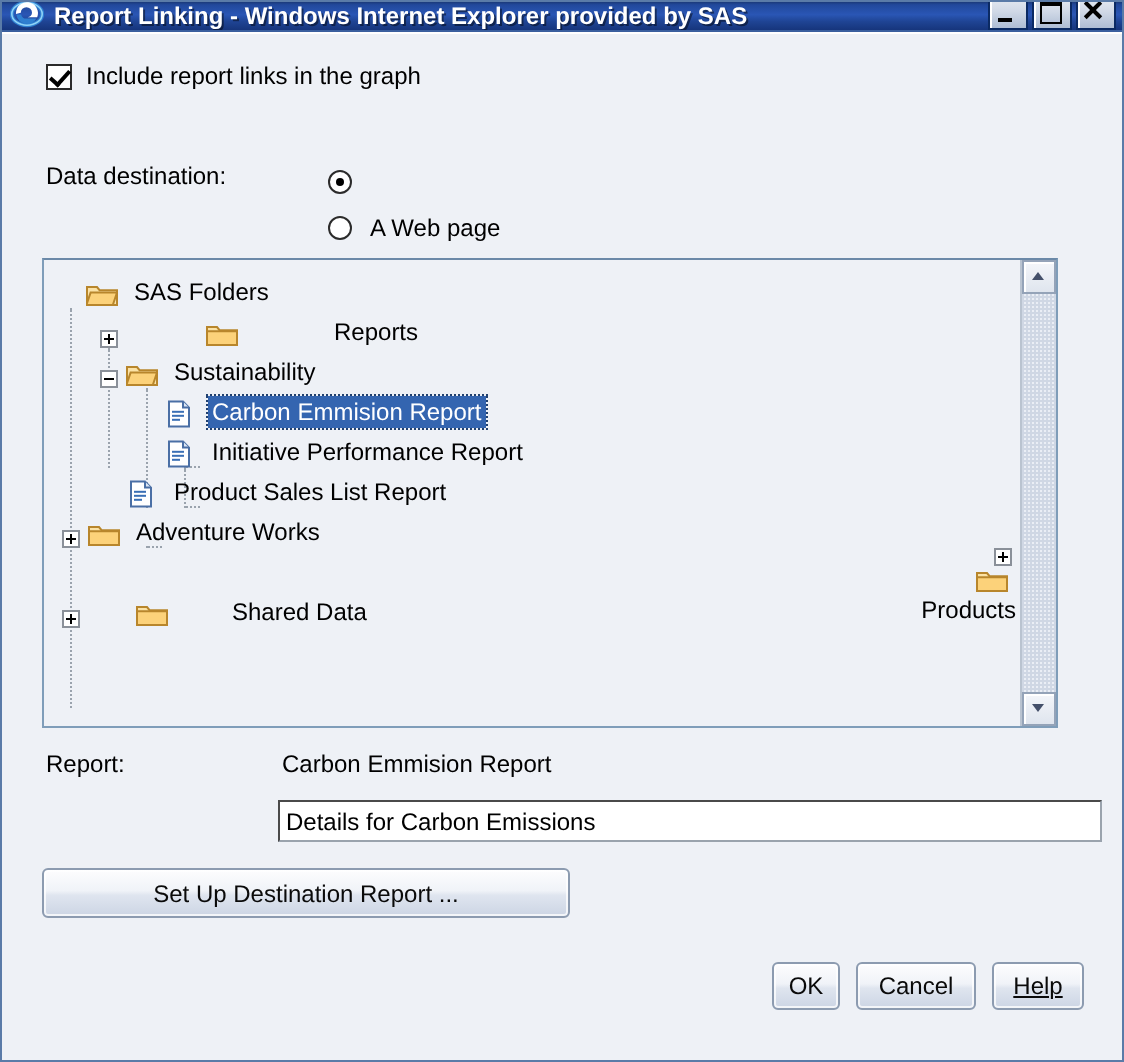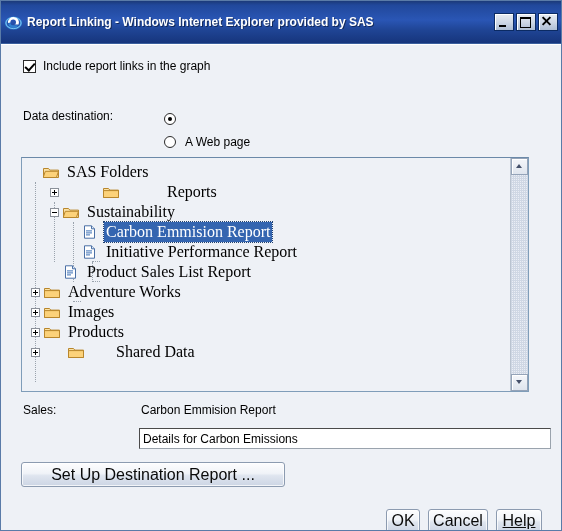--- a/index.html
+++ b/index.html
@@ -17,26 +17,26 @@
     width: 562px;
     height: 531px;
     box-sizing: border-box;
     background: #eef1f6;
     border: 1px solid #5a7ba8;
     overflow: hidden;
   }
 
   
   .titlebar {
-    height: 43px;
+    height: 15px;
     box-sizing: border-box;
     background: linear-gradient(to bottom,
        #1b3a7a 0%, #21489b 10%, #2a56b5 45%, #1f4494 70%, #16357c 100%);
     display: flex;
-    align-items: center;
+    align-items: flex-end;
     padding: 0 3px 0 4px;
     border-bottom: 1px solid #3a5f9e;
   }
   .ie-logo {
     width: 17px; height: 17px;
     flex: 0 0 auto;
     margin-right: 5px;
     position: relative;
   }
   .titlebar-text {
@@ -173,27 +173,26 @@
     display: flex;
   }
   .treearea {
     flex: 1 1 auto;
     position: relative;
     overflow: hidden;
     padding-top: 4px;
   }
   .tnode {
     display: flex;
-    align-items: center;
+    align-items: flex-end;
     height: 20px;
     position: relative;
     white-space: nowrap;
-    font-size: 16px;
+    font-size: 12px;
     color: #000;
-    font-family: Liberation Serif, serif;
   }
   .exp {
     width: 9px; height: 9px;
     box-sizing: border-box;
     border: 1px solid #8a9099;
     background: #ffffff;
     position: relative;
     flex: 0 0 auto;
     margin-right: 4px;
     cursor: default;
@@ -284,21 +283,21 @@
     padding: 0 3px;
     outline: none;
   }
 
   .btn {
     box-sizing: border-box;
     background: linear-gradient(to bottom,#fdfdfe 0%,#f0f3f8 45%,#dfe5ef 55%,#ccd5e4 100%);
     border: 1px solid #8c9bb0;
     border-radius: 3px;
     font-family: "Liberation Sans", sans-serif;
-    font-size: 16px;
+    font-size: 12px;
     color: #0a0a0a;
     box-shadow: inset 0 0 0 1px rgba(255,255,255,0.75);
     cursor: default;
     text-align: center;
     padding: 0;
   }
   .btn-setup {
     position: absolute;
     left: 20px; top: 417px;
     width: 264px; height: 25px;
@@ -451,35 +450,22 @@
             </span>
           <span class="ico">
             <svg width="16" height="14" viewBox="0 0 16 14">
               <path d="M0.5 3.5 h5 l1.3 1.6 h8.7 v7.4 h-15 z" fill="#fbe2a5" stroke="#b8862c" stroke-width="1"></path>
               <path d="M0.5 5.6 h15 v6.9 h-15 z" fill="#fcd27a" stroke="#b8862c" stroke-width="1"></path>
             </svg>
           </span>
           <span class="tlabel">Adventure Works</span>
         </div>
 
-        <div class="tnode" style="padding-left:9px;">
-          <span class="exp">
-              <i class="h"></i>
-              <i class="v"></i>
-            </span>
-          <span class="ico">
-            <svg width="16" height="14" viewBox="0 0 16 14">
-              <path d="M0.5 3.5 h5 l1.3 1.6 h8.7 v7.4 h-15 z" fill="#fbe2a5" stroke="#b8862c" stroke-width="1"></path>
-              <path d="M0.5 5.6 h15 v6.9 h-15 z" fill="#fcd27a" stroke="#b8862c" stroke-width="1"></path>
-            </svg>
-          </span>
-          <span class="tlabel">Images</span>
-        </div>
-
-        <div class="tnode" style="padding-left:9px;">
+
+        <div class="tnode" style="padding-left:9px;flex-direction:column;">
           <span class="exp">
               <i class="h"></i>
               <i class="v"></i>
             </span>
           <span class="ico">
             <svg width="16" height="14" viewBox="0 0 16 14">
               <path d="M0.5 3.5 h5 l1.3 1.6 h8.7 v7.4 h-15 z" fill="#fbe2a5" stroke="#b8862c" stroke-width="1"></path>
               <path d="M0.5 5.6 h15 v6.9 h-15 z" fill="#fcd27a" stroke="#b8862c" stroke-width="1"></path>
             </svg>
           </span>
@@ -502,21 +488,21 @@
 
       </div>
 
       <div class="vscroll">
         <div class="sb-btn sb-up"></div>
         <div class="sb-track"></div>
         <div class="sb-btn sb-down"></div>
       </div>
     </div>
 
-    <div class="fld-report-lbl lbl">Sales:</div>
+    <div class="fld-report-lbl lbl">Report:</div>
     <div class="fld-report-val lbl">Carbon Emmision Report</div>
 
     <div class="fld-tip-lbl lbl">Tool-tip text:</div>
     <input class="tipinput" type="text" value="Details for Carbon Emissions" style="">
 
     <button class="btn btn-setup">Set Up Destination Report ...</button>
     <button class="btn btn-ok">OK</button>
     <button class="btn btn-cancel">Cancel</button>
     <button class="btn btn-help"><u>Help</u></button>
 

